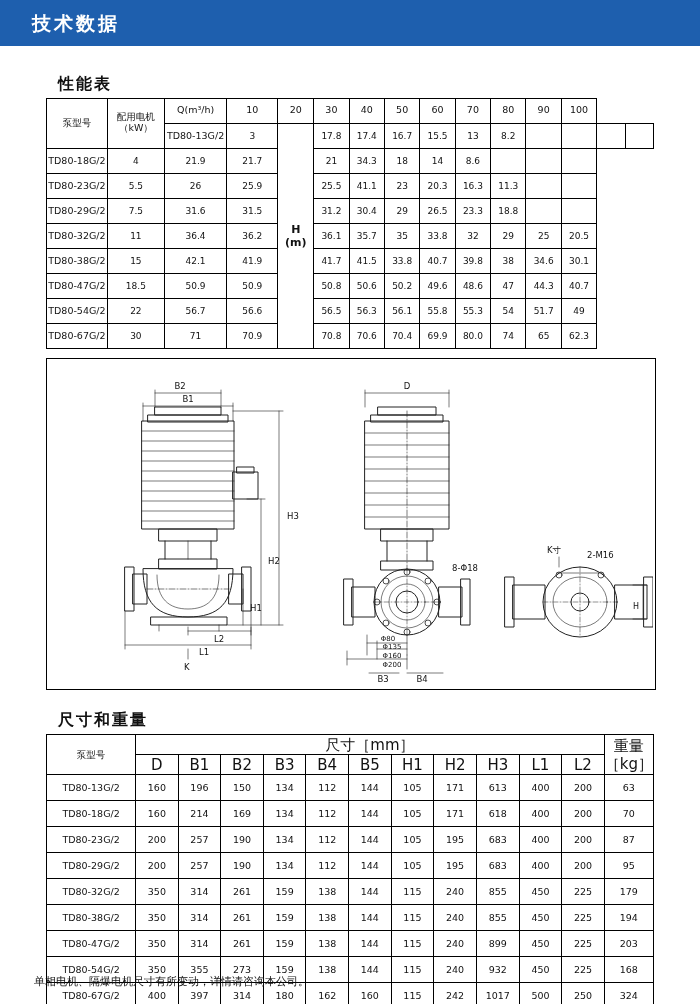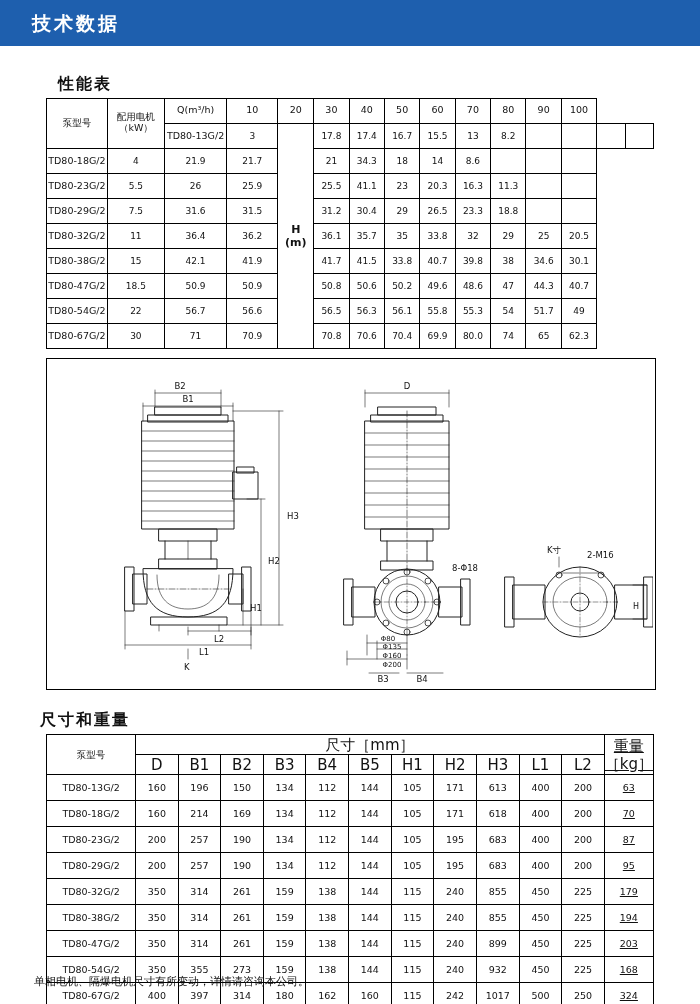--- a/index.html
+++ b/index.html
@@ -16,21 +16,21 @@
     position:absolute;left:32px;top:11px;
     font-size:19px;font-weight:bold;color:#ffffff;letter-spacing:3px;
     font-family:"DejaVu Sans","Liberation Sans",sans-serif;
   }
   .section-title{
     position:absolute;font-size:16px;font-weight:bold;color:#111;
     letter-spacing:2px;
     font-family:"DejaVu Sans","Liberation Sans",sans-serif;
   }
   #perf-title{left:46px;top:74px;margin-left:12px;}
-  #dim-title{left:40px;top:710px;}
+  #dim-title{left:58px;top:710px;}
 
   table.grid{
     border-collapse:collapse;position:absolute;
     font-size:9px;
     font-family:"DejaVu Sans","Liberation Sans",sans-serif;
   }
   table.grid td,table.grid th{
     border:1px solid #000;text-align:center;vertical-align:middle;
     font-weight:normal;padding:0;
   }
@@ -50,21 +50,21 @@
     position:absolute;left:46px;top:358px;width:608px;height:330px;
     border:1px solid #000;background:#fff;
   }
   #drawing svg{display:block;}
 
   
   #dim-table{left:46px;top:734px;width:608px;}
   #dim-table tr{height:26px;}
   #dim-table td.model{width:92px;font-size:9.5px;}
   #dim-table td{width:43px;font-size:9.5px;}
-  #dim-table td.wt{width:42px;text-decoration:underline;}
+  #dim-table td.wt{width:42px;}
   #dim-table .hdr{font-size:15px;line-height:1.2;}
 
   #footnote{
     position:absolute;left:34px;top:974px;font-size:11px;color:#111;
     font-family:"DejaVu Sans","Liberation Sans",sans-serif;
   }
 </style>
 </head>
 <body>
 

